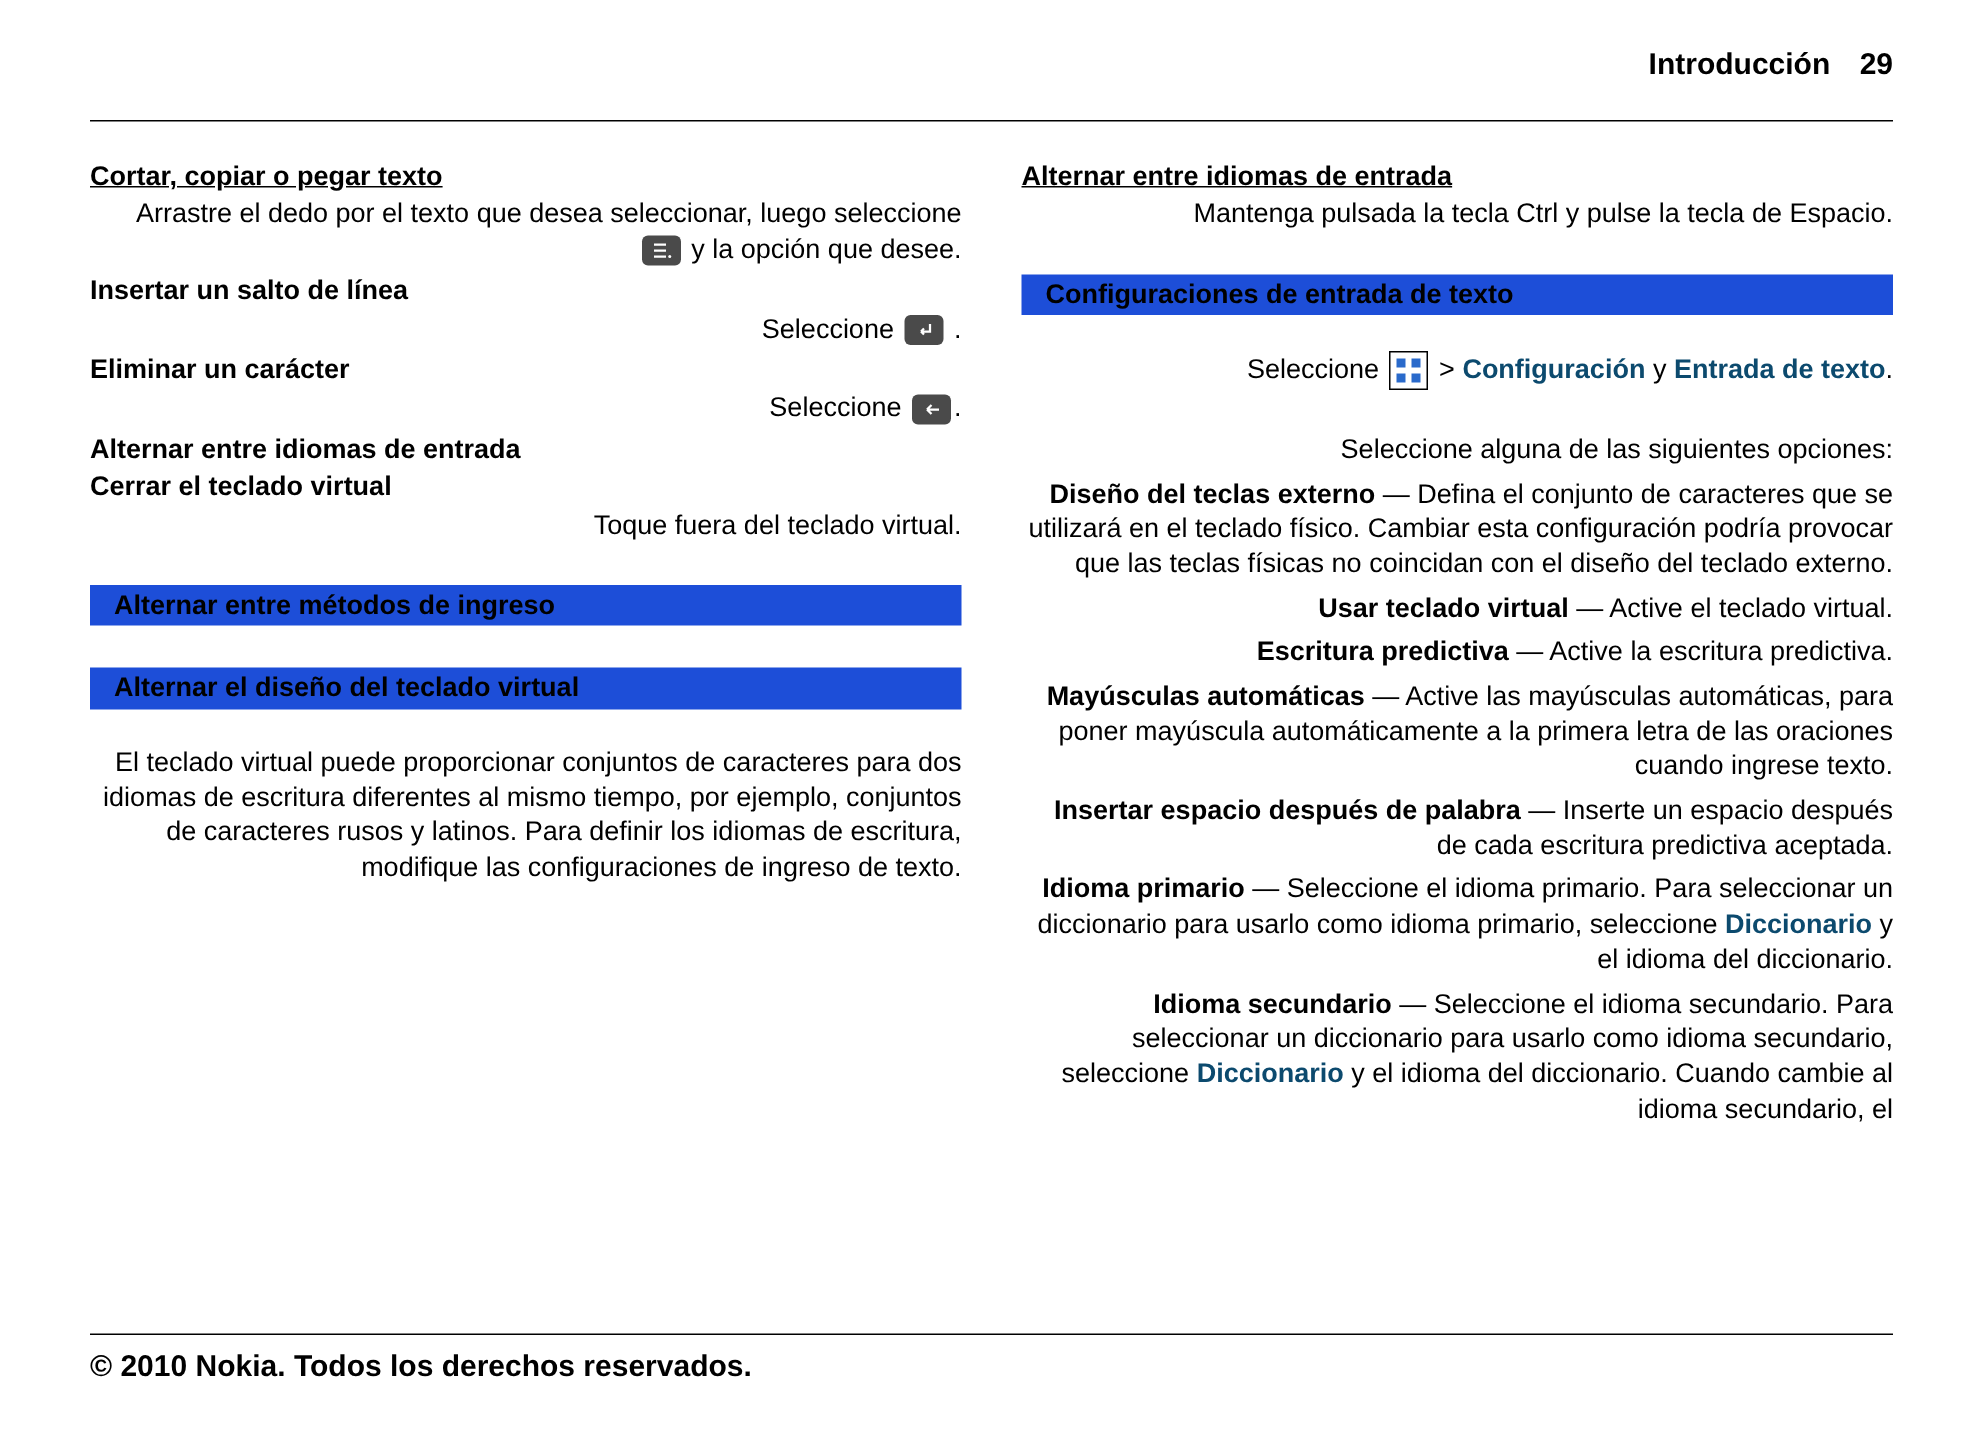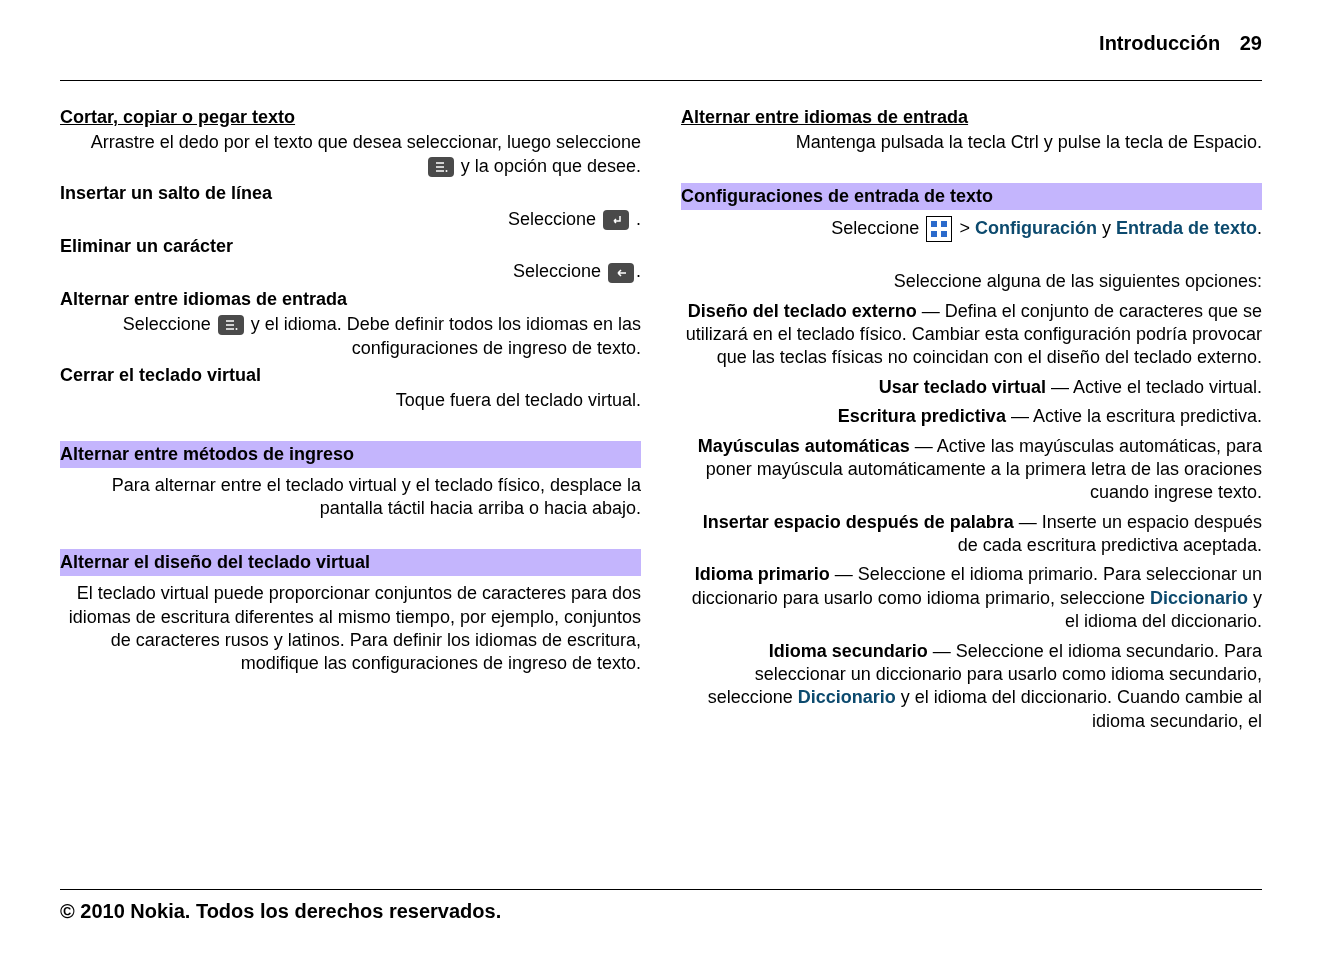--- a/index.html
+++ b/index.html
@@ -27,24 +27,24 @@
     gap: 40px;
   }
   .col { flex: 1; }
   .section-title {
     font-weight: bold;
     margin-bottom: 2px;
   }
   .section-title.first { margin-top: 0; text-decoration: underline; }
   .section-heading {
     font-weight: bold;
-    background: #c4b5fd;
-    padding: 2px 0;
+    background: #1d4ed8;
+    padding: 2px 16px;
     margin-top: 28px;
-    margin-bottom: 6px;
+    margin-bottom: 24px;
   }
   p { margin-bottom: 4px; text-align: right; }
   .icon-box {
     display: inline-flex;
     align-items: center;
     justify-content: center;
     width: 26px;
     height: 20px;
     background: #4a4a4a;
     border-radius: 4px;
@@ -122,40 +122,25 @@
     <p>
       <span>Seleccione</span>
       <span class="icon-box">
         <svg width="14" height="12" viewBox="0 0 14 12">
             <path d="M4 6 L12 6 M4 6 L7 3 M4 6 L7 9" stroke="#fff" stroke-width="1.5" fill="none"></path>
           </svg>
       </span><span>.</span>
     </p>
 
     <div class="section-title">Alternar entre idiomas de entrada</div>
-    <p>
-      <span>Seleccione</span>
-      <span class="icon-box">
-        <svg width="14" height="12" viewBox="0 0 14 12">
-            <g stroke="#fff" stroke-width="1.5">
-              <line x1="2" y1="2" x2="10" y2="2"></line>
-              <line x1="2" y1="6" x2="10" y2="6"></line>
-              <line x1="2" y1="10" x2="10" y2="10"></line>
-            </g>
-            <circle cx="12.5" cy="10" r="1" fill="#fff"></circle>
-          </svg>
-      </span>
-      <span>y el idioma. Debe definir todos los idiomas en las configuraciones de ingreso de texto.</span>
-    </p>
 
     <div class="section-title">Cerrar el teclado virtual</div>
     <p>Toque fuera del teclado virtual.</p>
 
     <div class="section-heading">Alternar entre métodos de ingreso</div>
-    <p>Para alternar entre el teclado virtual y el teclado físico, desplace la pantalla táctil hacia arriba o hacia abajo.</p>
 
     <div class="section-heading">Alternar el diseño del teclado virtual</div>
     <p>El teclado virtual puede proporcionar conjuntos de caracteres para dos idiomas de escritura diferentes al mismo tiempo, por ejemplo, conjuntos de caracteres rusos y latinos. Para definir los idiomas de escritura, modifique las configuraciones de ingreso de texto.</p>
   </div>
 
   <div class="col">
 
     <div class="section-title first">Alternar entre idiomas de entrada</div>
     <p>Mantenga pulsada la tecla Ctrl y pulse la tecla de Espacio.</p>
 
@@ -172,21 +157,21 @@
       </span>
       <span>&gt;</span>
       <strong class="menu">Configuración</strong>
       <span>y</span>
       <strong class="menu">Entrada de texto</strong><span>.</span>
     </p>
 
     <p class="spacer-top">Seleccione alguna de las siguientes opciones:</p>
 
     <p class="opt-block">
-      <span class="opt-label">Diseño del teclado externo</span><span> — Defina el conjunto de caracteres que se utilizará en el teclado físico. Cambiar esta configuración podría provocar que las teclas físicas no coincidan con el diseño del teclado externo.</span>
+      <span class="opt-label">Diseño del teclas externo</span><span> — Defina el conjunto de caracteres que se utilizará en el teclado físico. Cambiar esta configuración podría provocar que las teclas físicas no coincidan con el diseño del teclado externo.</span>
     </p>
     <p class="opt-block">
       <span class="opt-label">Usar teclado virtual</span><span> — Active el teclado virtual.</span>
     </p>
     <p class="opt-block">
       <span class="opt-label">Escritura predictiva</span><span> — Active la escritura predictiva.</span>
     </p>
     <p class="opt-block">
       <span class="opt-label">Mayúsculas automáticas</span><span> — Active las mayúsculas automáticas, para poner mayúscula automáticamente a la primera letra de las oraciones cuando ingrese texto.</span>
     </p>

